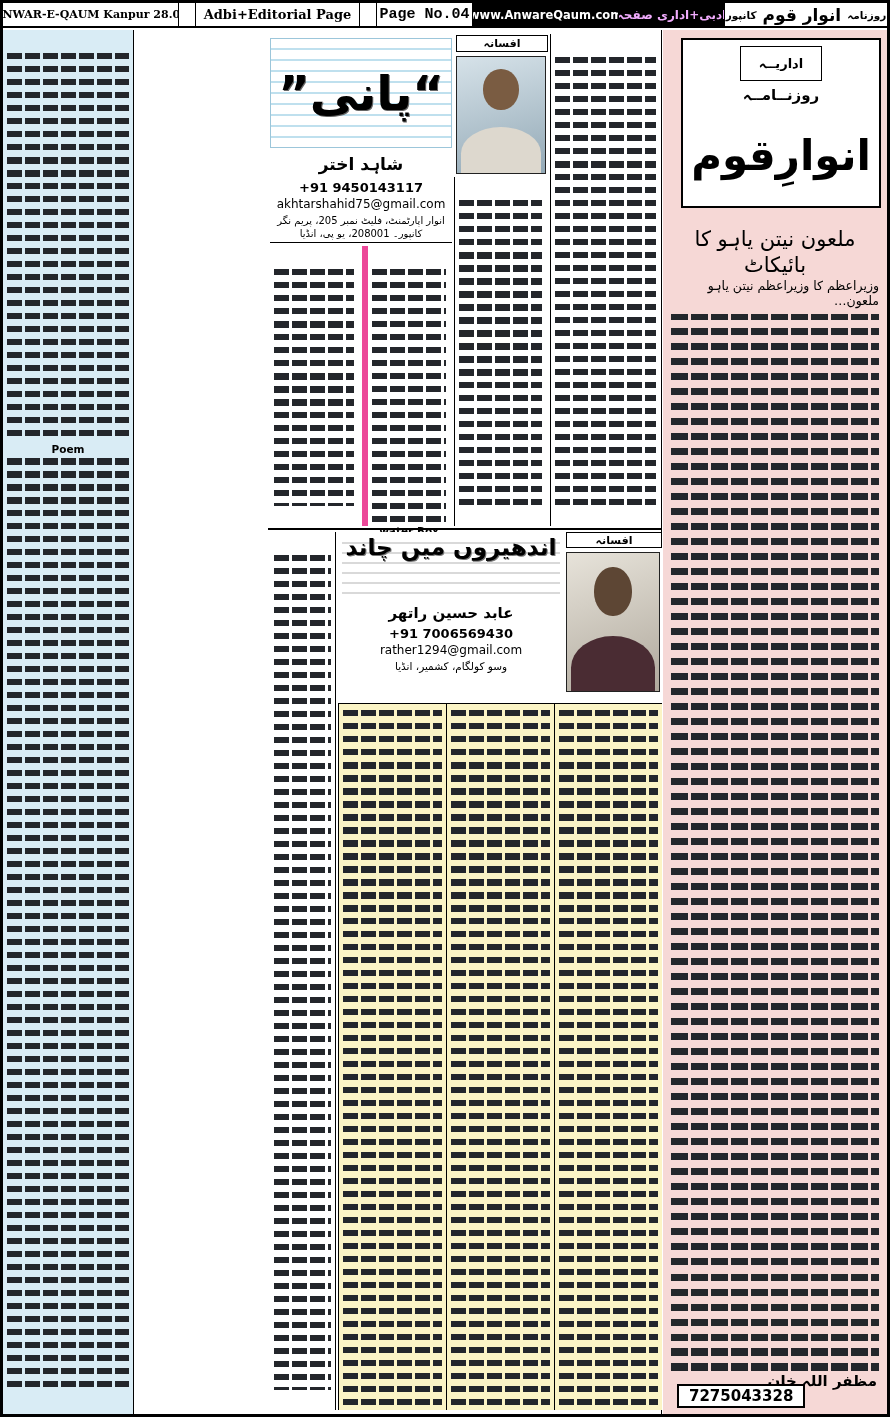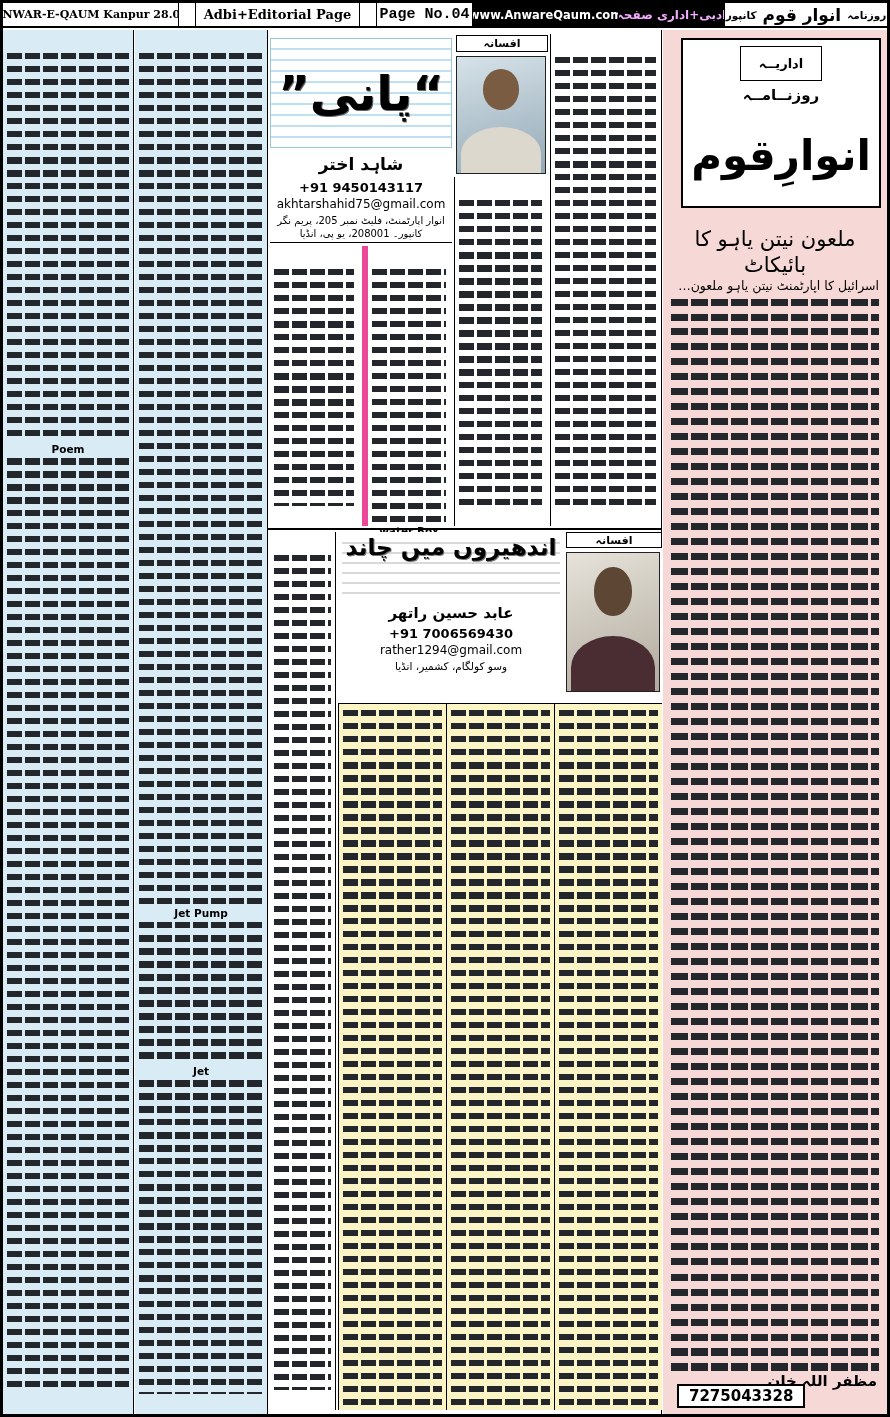--- a/index.html
+++ b/index.html
@@ -106,27 +106,20 @@
       <span class="hc6b">انوار قوم</span>
       <span class="hc6a">کانپور</span>
     </div>
   </div>
 
   <div class="txtcol colA paper-cyan">
     <div class="sim" style="flex:0 0 392px"></div>
     <div class="eng">Poem</div>
     <div class="sim"></div>
   </div>
-  <div class="txtcol colB paper-cyan">
-    <div class="sim" style="flex:0 0 856px"></div>
-    <div class="eng">Jet Pump</div>
-    <div class="sim" style="flex:0 0 145px"></div>
-    <div class="eng">Jet</div>
-    <div class="sim"></div>
-  </div>
 
   <div class="mid paper-white">
 
     <div class="s1-titlebox">
       <div class="s1-title">“پانی”</div>
     </div>
     <div class="cline s1-author">شاہد اختر</div>
     <div class="cline s1-phone">+91 9450143117</div>
     <div class="cline s1-email">akhtarshahid75@gmail.com</div>
     <div class="cline s1-address">انوار اپارٹمنٹ، فلیٹ نمبر 205، پریم نگر کانپور۔ 208001، یو پی، انڈیا</div>
@@ -181,20 +174,20 @@
   </div>
 
   <div class="edit paper-pink">
     <div class="ed-mast">
       <div class="ed-sec">اداریــہ</div>
       <div class="ed-daily">روزنــامــہ</div>
       <div class="ed-name">انوارِقوم</div>
     </div>
     <div class="ed-headline">ملعون نیتن یاہو کا بائیکاٹ</div>
     <div class="ed-body">
-      <div class="ed-lead">اسرائیل کا اپارٹمنٹ نیتن یاہو ملعون…</div>
+      <div class="ed-lead">وزیراعظم کا وزیراعظم نیتن یاہو ملعون…</div>
       <div class="sim p15"></div>
     </div>
     <div class="ed-sign">مظفر اللہ خان</div>
     <div class="ed-phone">7275043328</div>
   </div>
 
 </div>
 
 </body></html>

